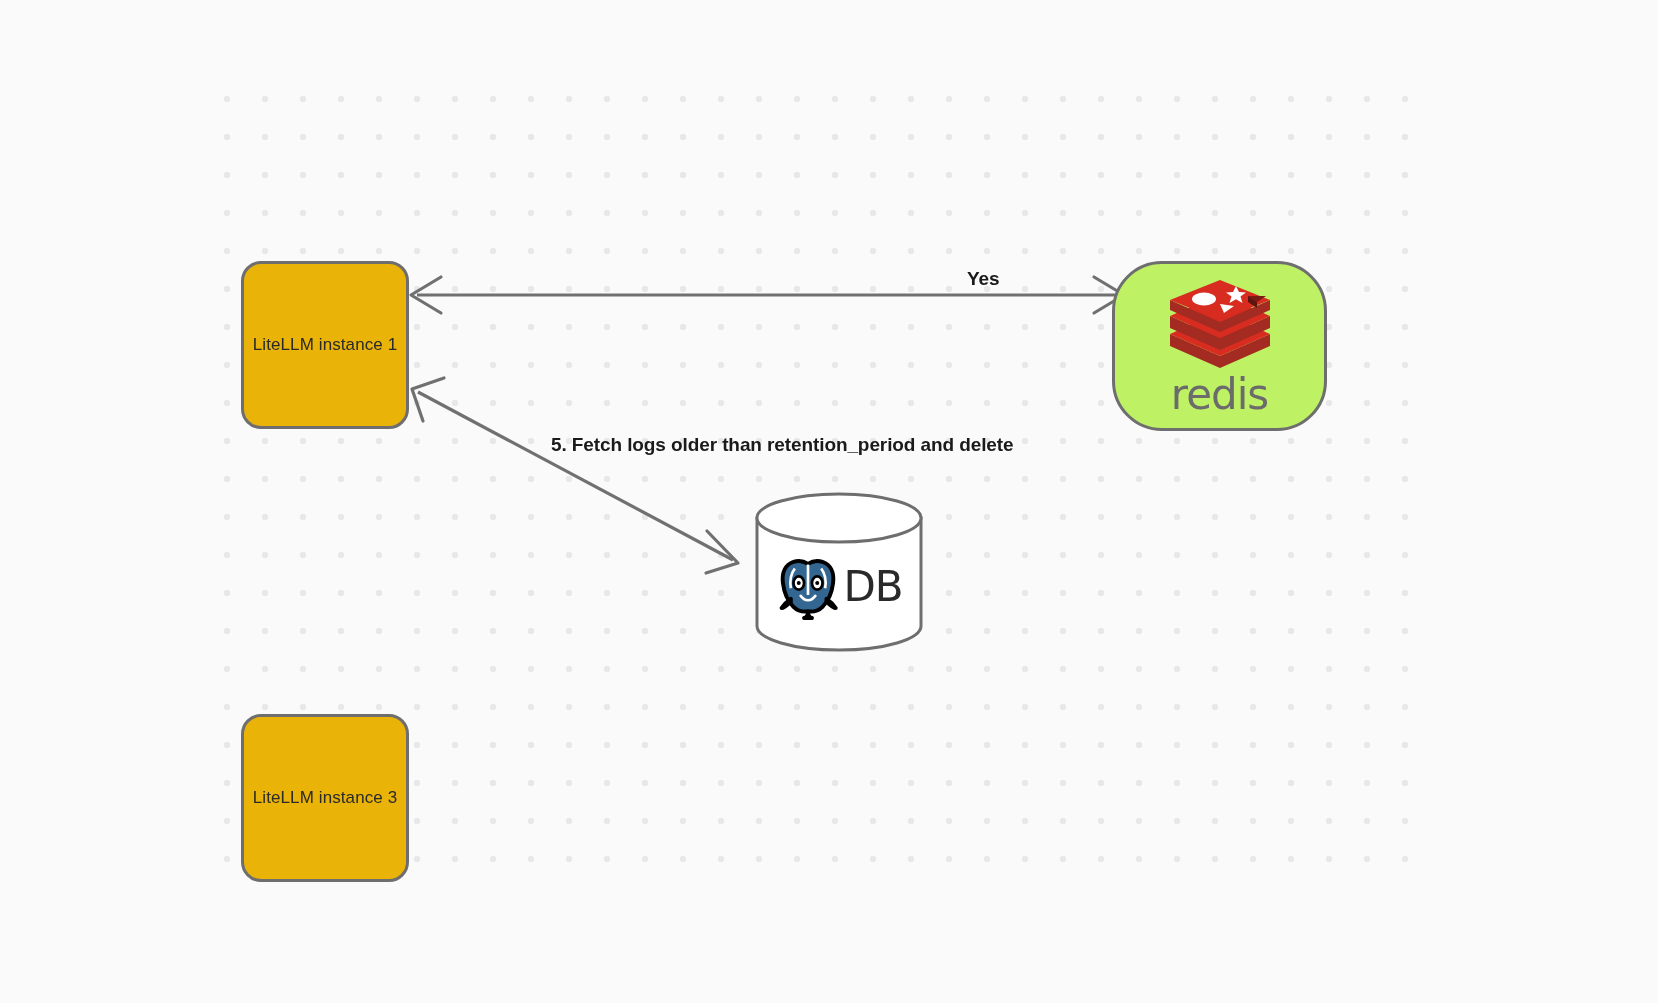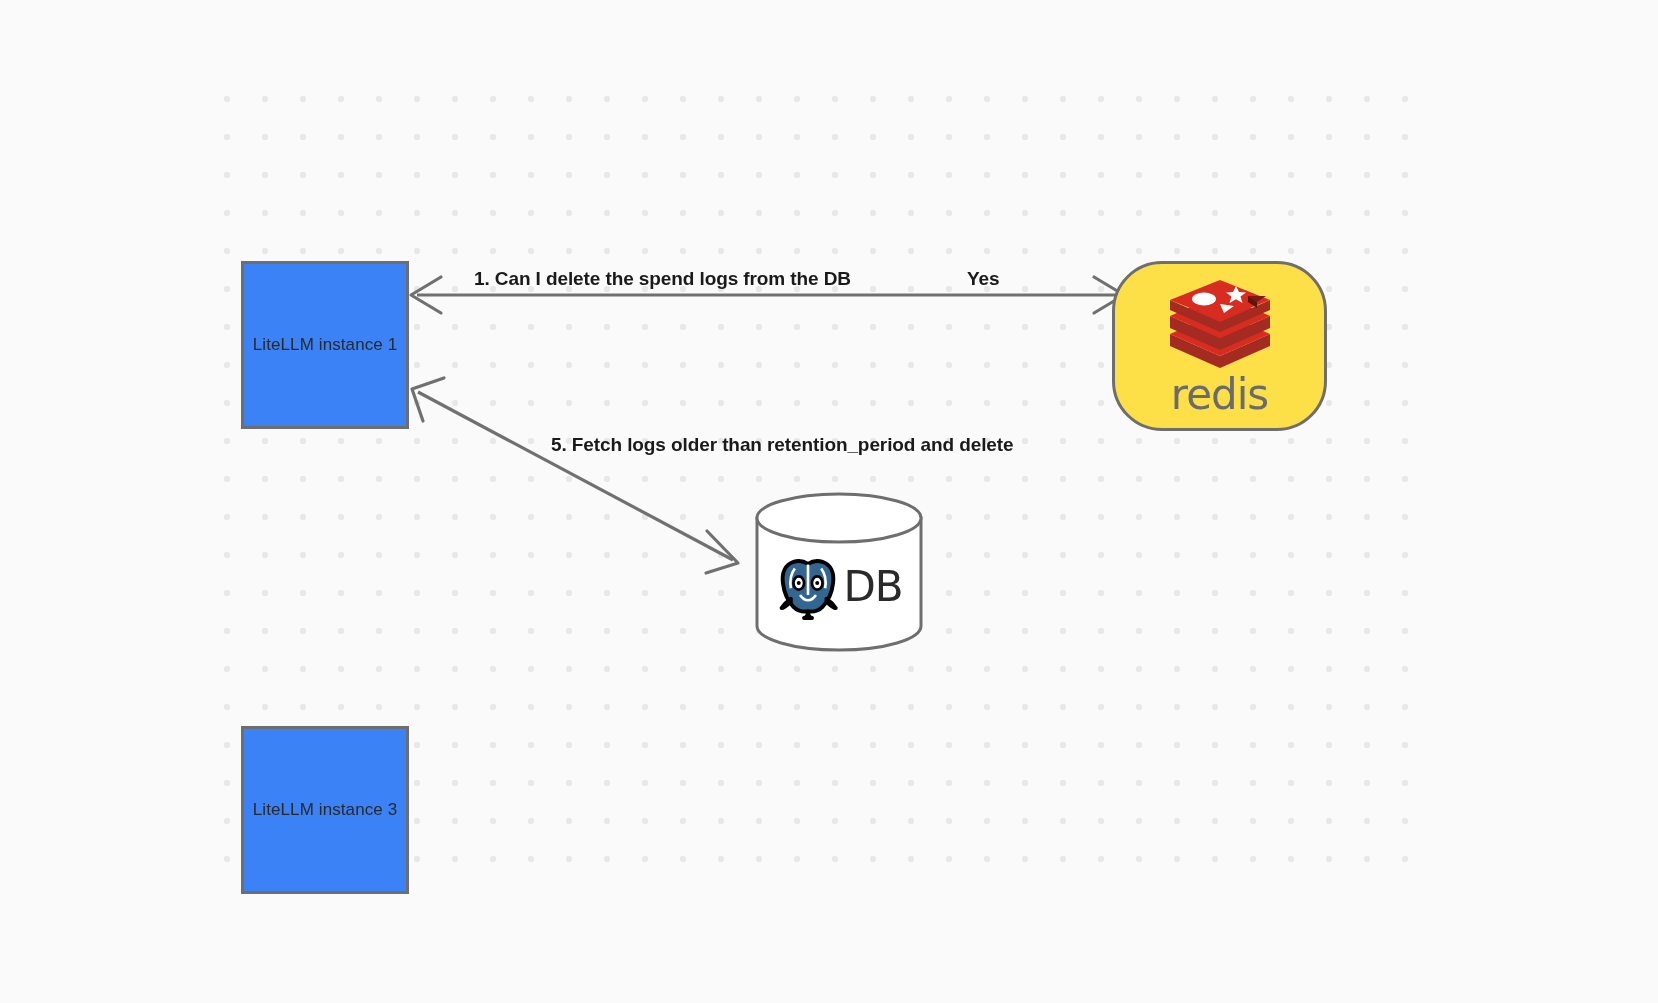--- a/index.html
+++ b/index.html
@@ -32,46 +32,46 @@
     position: absolute;
     left: 0;
     top: 0;
     width: 1658px;
     height: 1003px;
     pointer-events: none;
   }
   
   .node-box {
     position: absolute;
-    background: #3b82f6;
+    background: #eab308;
     border: 3px solid #6e6e6e;
-    border-radius: 0;
+    border-radius: 20px;
     box-sizing: border-box;
     display: flex;
     align-items: center;
     justify-content: center;
   }
   .node-box .node-label {
     font-size: 17px;
     color: #2a2a2a;
     font-family: "Liberation Sans", sans-serif;
     letter-spacing: 0.1px;
   }
   #node-litellm-1 { left: 241px; top: 261px; width: 168px; height: 168px; }
   #node-litellm-2 { left: 241px; top: 488px; width: 168px; height: 168px; }
-  #node-litellm-3 { left: 241px; top: 714px; width: 168px; height: 168px; margin-top: 12px; }
+  #node-litellm-3 { left: 241px; top: 714px; width: 168px; height: 168px; }
 
   
   #node-redis {
     position: absolute;
     left: 1112px;
     top: 261px;
     width: 215px;
     height: 170px;
-    background: #fde047;
+    background: #bef264;
     border: 3px solid #6e6e6e;
     border-radius: 50px;
     box-sizing: border-box;
     display: flex;
     flex-direction: column;
     align-items: center;
     justify-content: center;
   }
   .redis-logo-wrap {
     display: flex;
@@ -210,19 +210,18 @@
         <circle cx="64" cy="44" r="3" fill="#000000"></circle>
         <path d="M50,16 C50,30 50,46 50,62" fill="none" stroke="#ffffff" stroke-width="4"></path>
         <path d="M30,22 C24,30 22,40 24,52" fill="none" stroke="#ffffff" stroke-width="4"></path>
         <path d="M70,22 C76,30 78,40 76,52" fill="none" stroke="#ffffff" stroke-width="4"></path>
         <path d="M38,62 C42,68 46,70 50,70 C54,70 58,68 62,62" fill="none" stroke="#ffffff" stroke-width="4"></path>
       </svg>
       <span class="db-text">DB</span>
     </div>
   </div>
 
-  <div class="edge-label" id="label-step1">1.  Can I delete the spend logs from the DB</div>
 
   <div class="edge-label" id="label-yes">Yes</div>
 
   <div class="edge-label" id="label-step2">5.  Fetch logs older than retention_period and delete</div>
 
 </div>
 
 </body></html>

